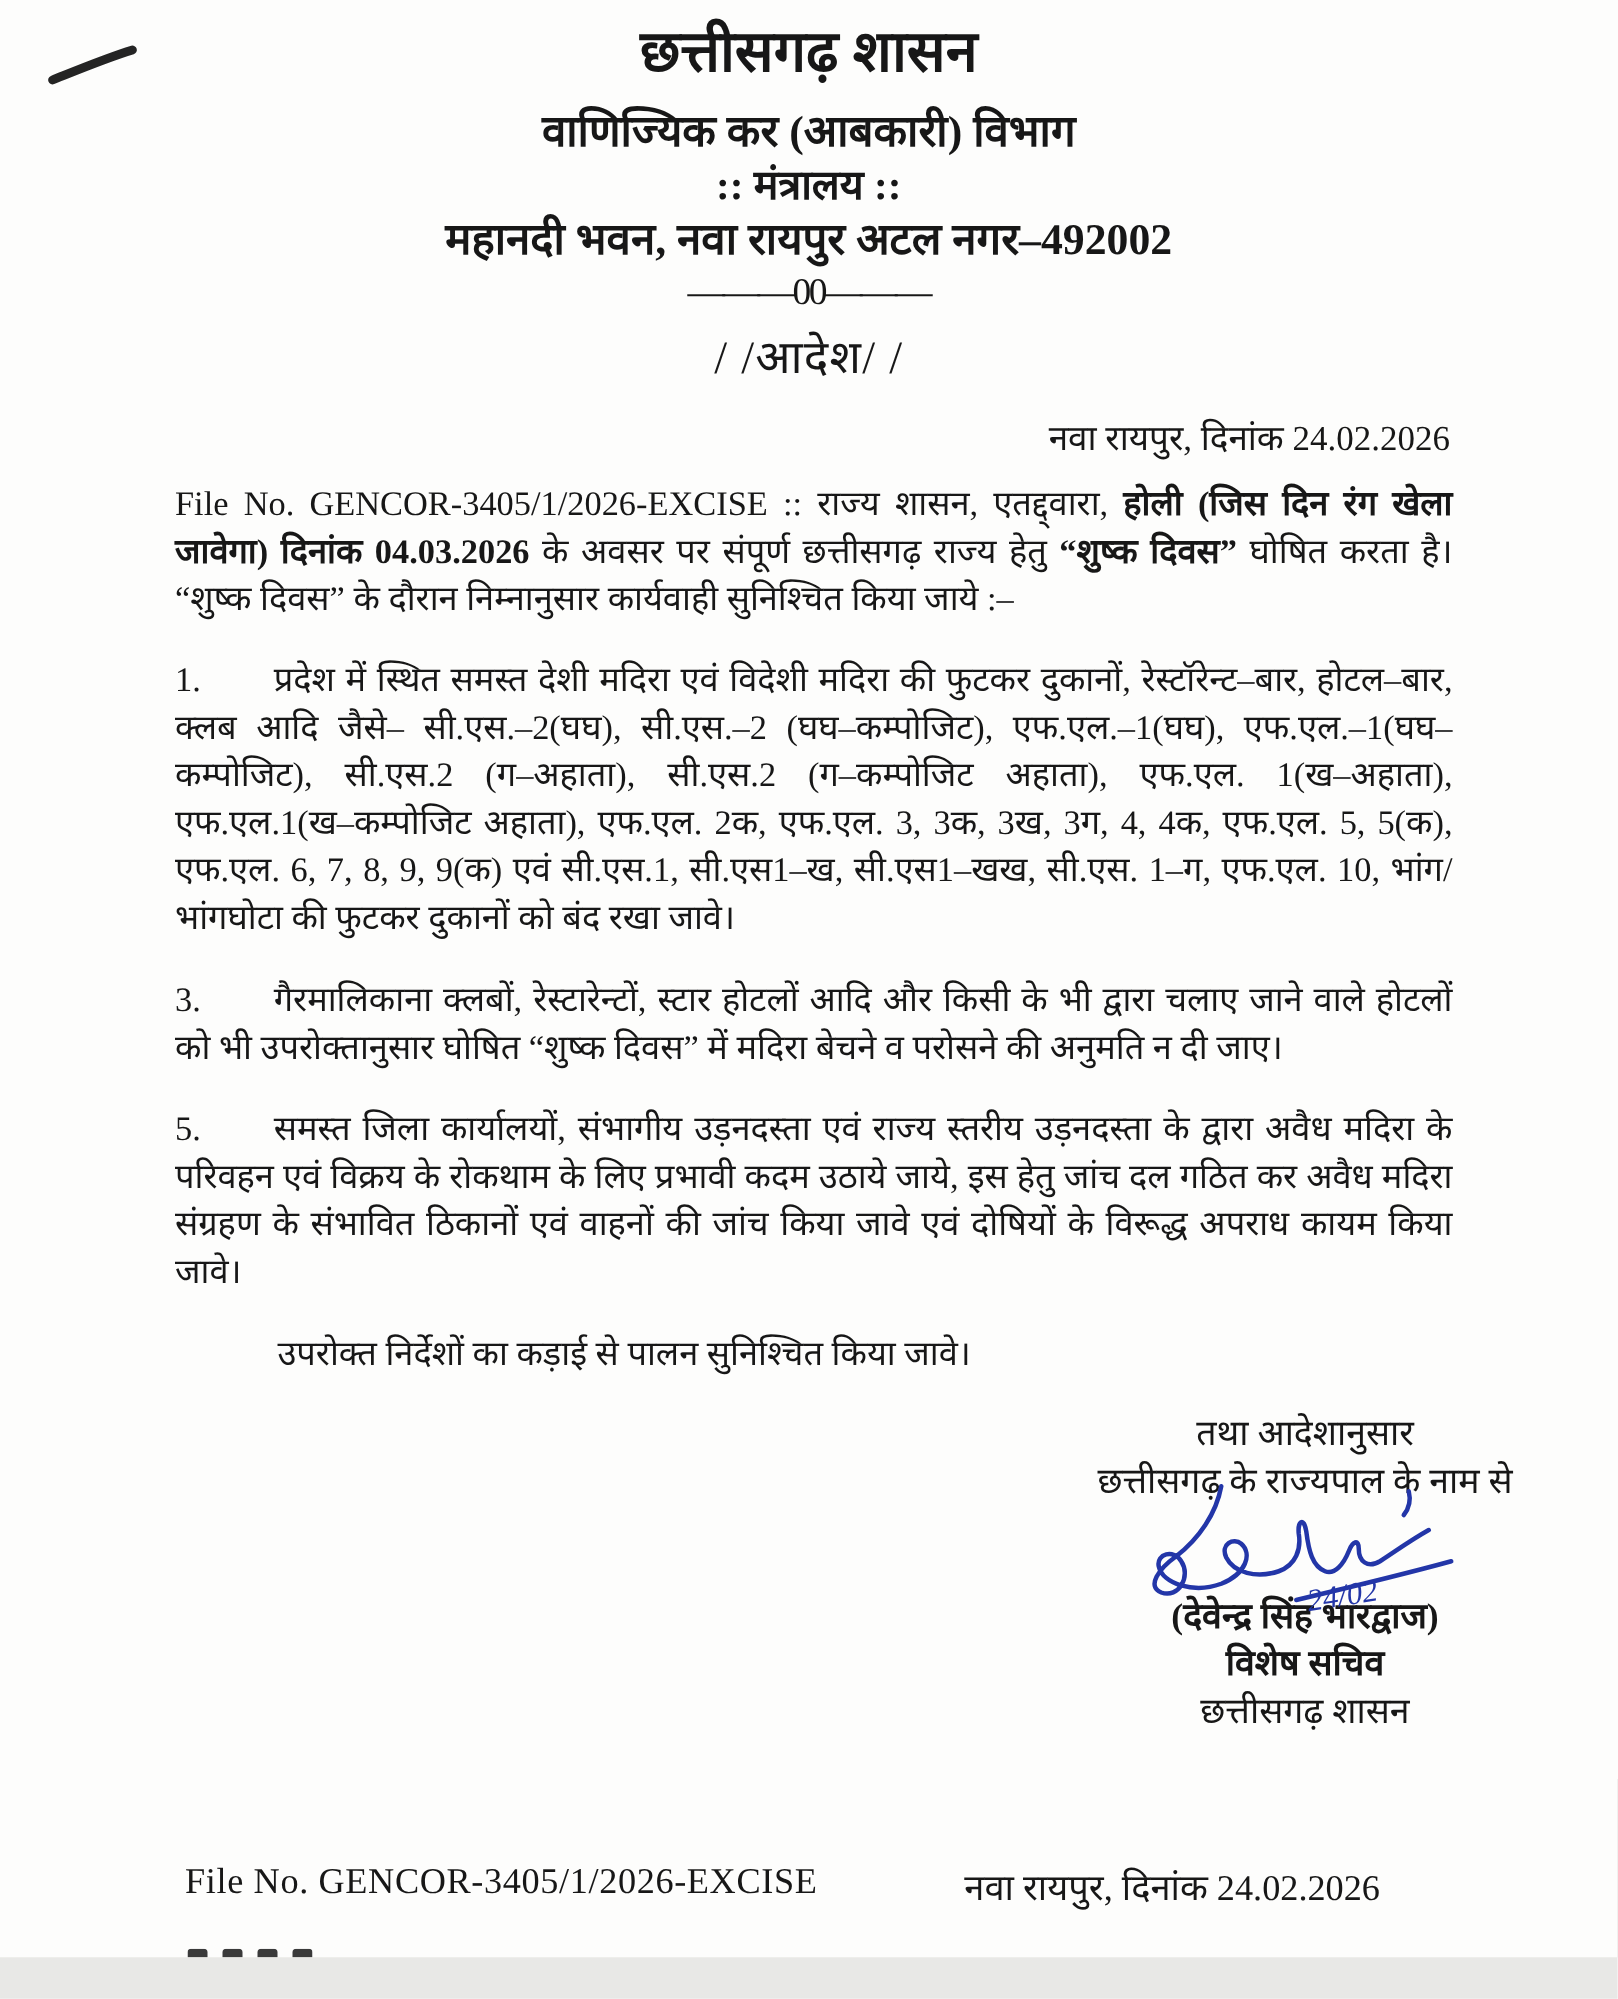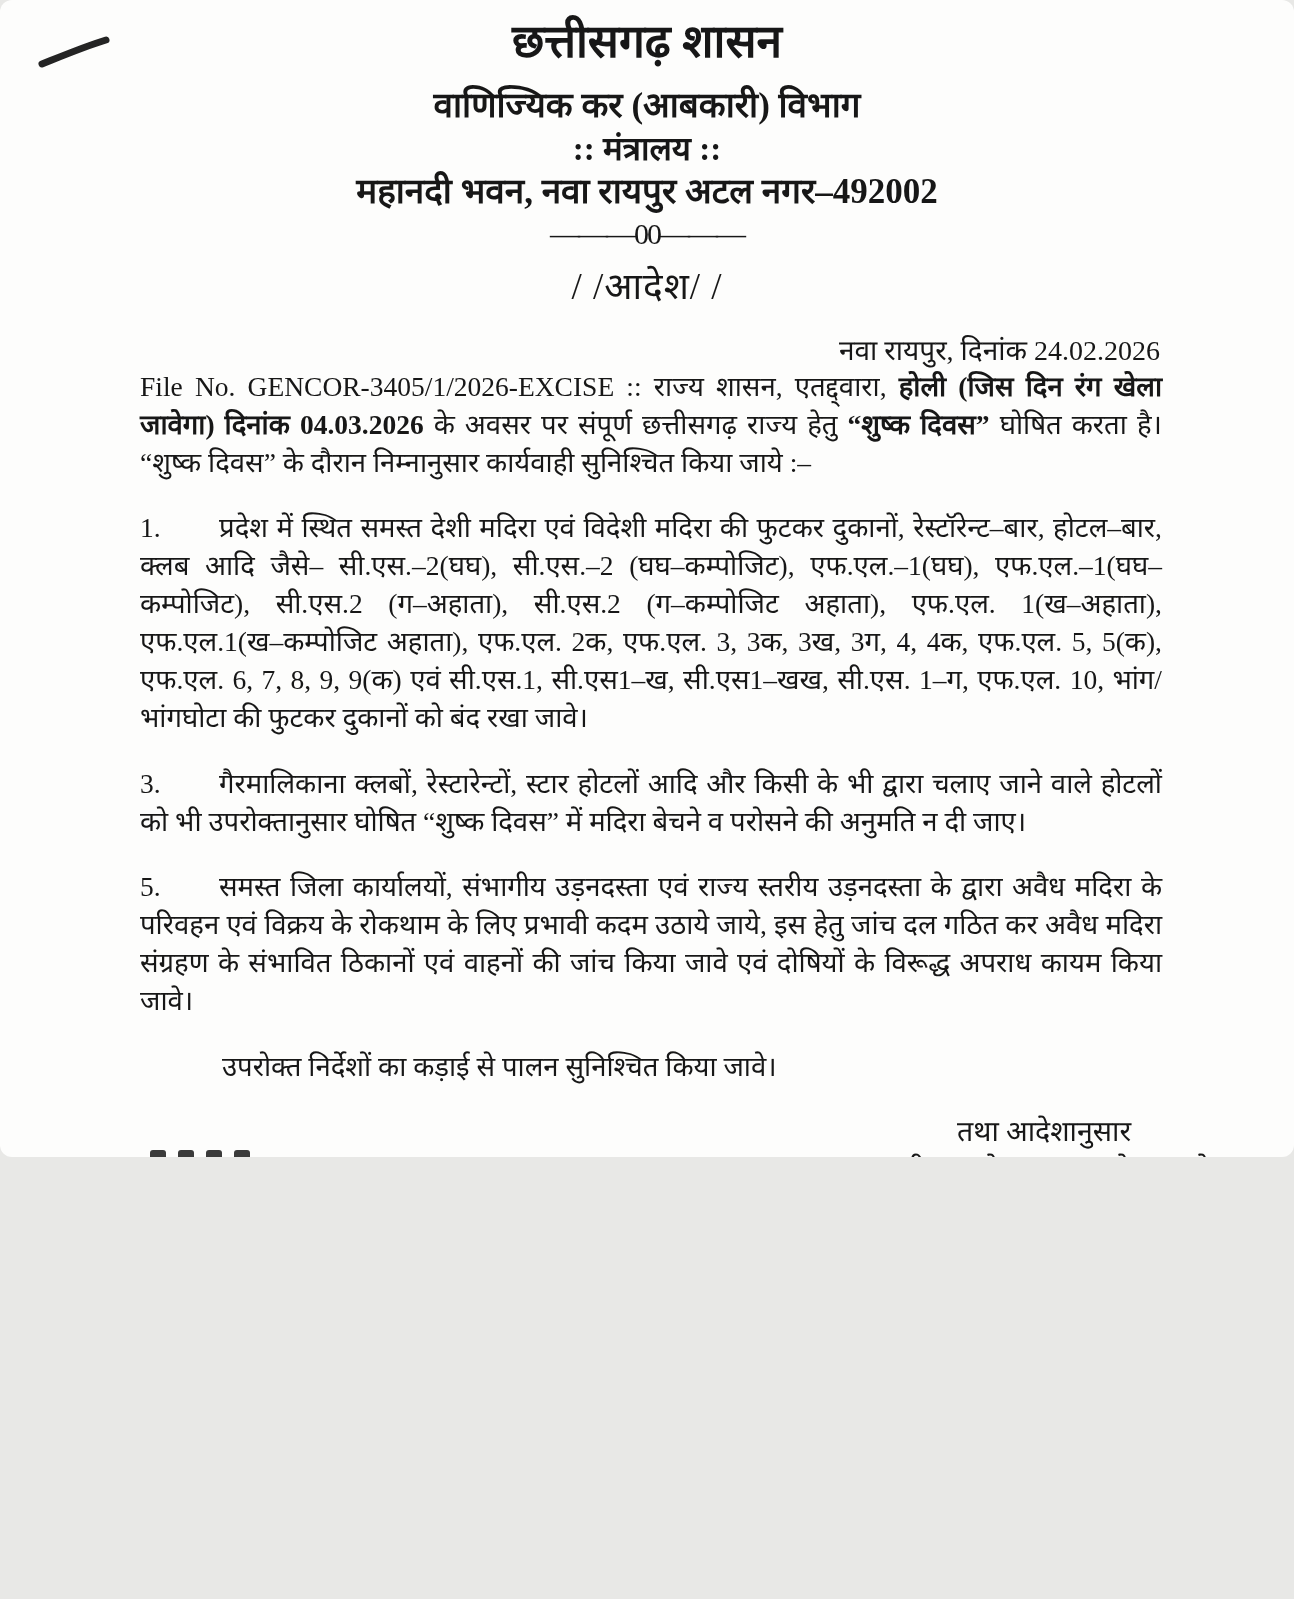--- a/index.html
+++ b/index.html
@@ -1,41 +1,40 @@
 <!DOCTYPE html>
 <html><head>
 <meta charset="utf-8">
 <title>Order Document</title>
 <style>
   html,body{margin:0;padding:0;background:#e8e8e6;}
   .sheet{
     position:relative;
-    width:1294px;height:1157px;
+    width:1294px;height:1566px;
     background:#fdfdfc;
     color:#171717;
     font-family:"Liberation Serif", serif;
     overflow:hidden;
     margin:0 auto;
-    border-radius:12px;
   }
   .pen-mark{position:absolute;left:34px;top:28px;width:90px;height:44px;}
   .header{text-align:center;padding-top:16px;line-height:1.12;}
   .h1{font-size:46px;font-weight:700;}
   .h2{font-size:35px;font-weight:700;margin-top:18px;}
   .h3{font-size:33px;font-weight:700;margin-top:6px;}
   .h4{font-size:35px;font-weight:700;margin-top:4px;}
   .divider{font-size:30px;font-weight:400;margin-top:6px;letter-spacing:-2px;}
   .order-heading{font-size:37px;margin-top:16px;letter-spacing:1px;}
   .dateline{text-align:right;padding-right:134px;font-size:28px;margin-top:22px;}
   .content{
     width:1022px;margin-left:140px;
     font-size:27.5px;line-height:38px;
     text-align:justify;
   }
-  .intro{margin-top:0;}
+  .intro{margin-top:16px;}
   .para{margin-top:19px;}
   .num{display:inline-block;width:79px;}
   .b{font-weight:700;}
   .closing{margin-top:19px;text-indent:82px;}
   .signoff{
     width:420px;
     margin:24px 40px 0 auto;
     text-align:center;
     font-size:28.5px;line-height:38px;
     position:relative;

